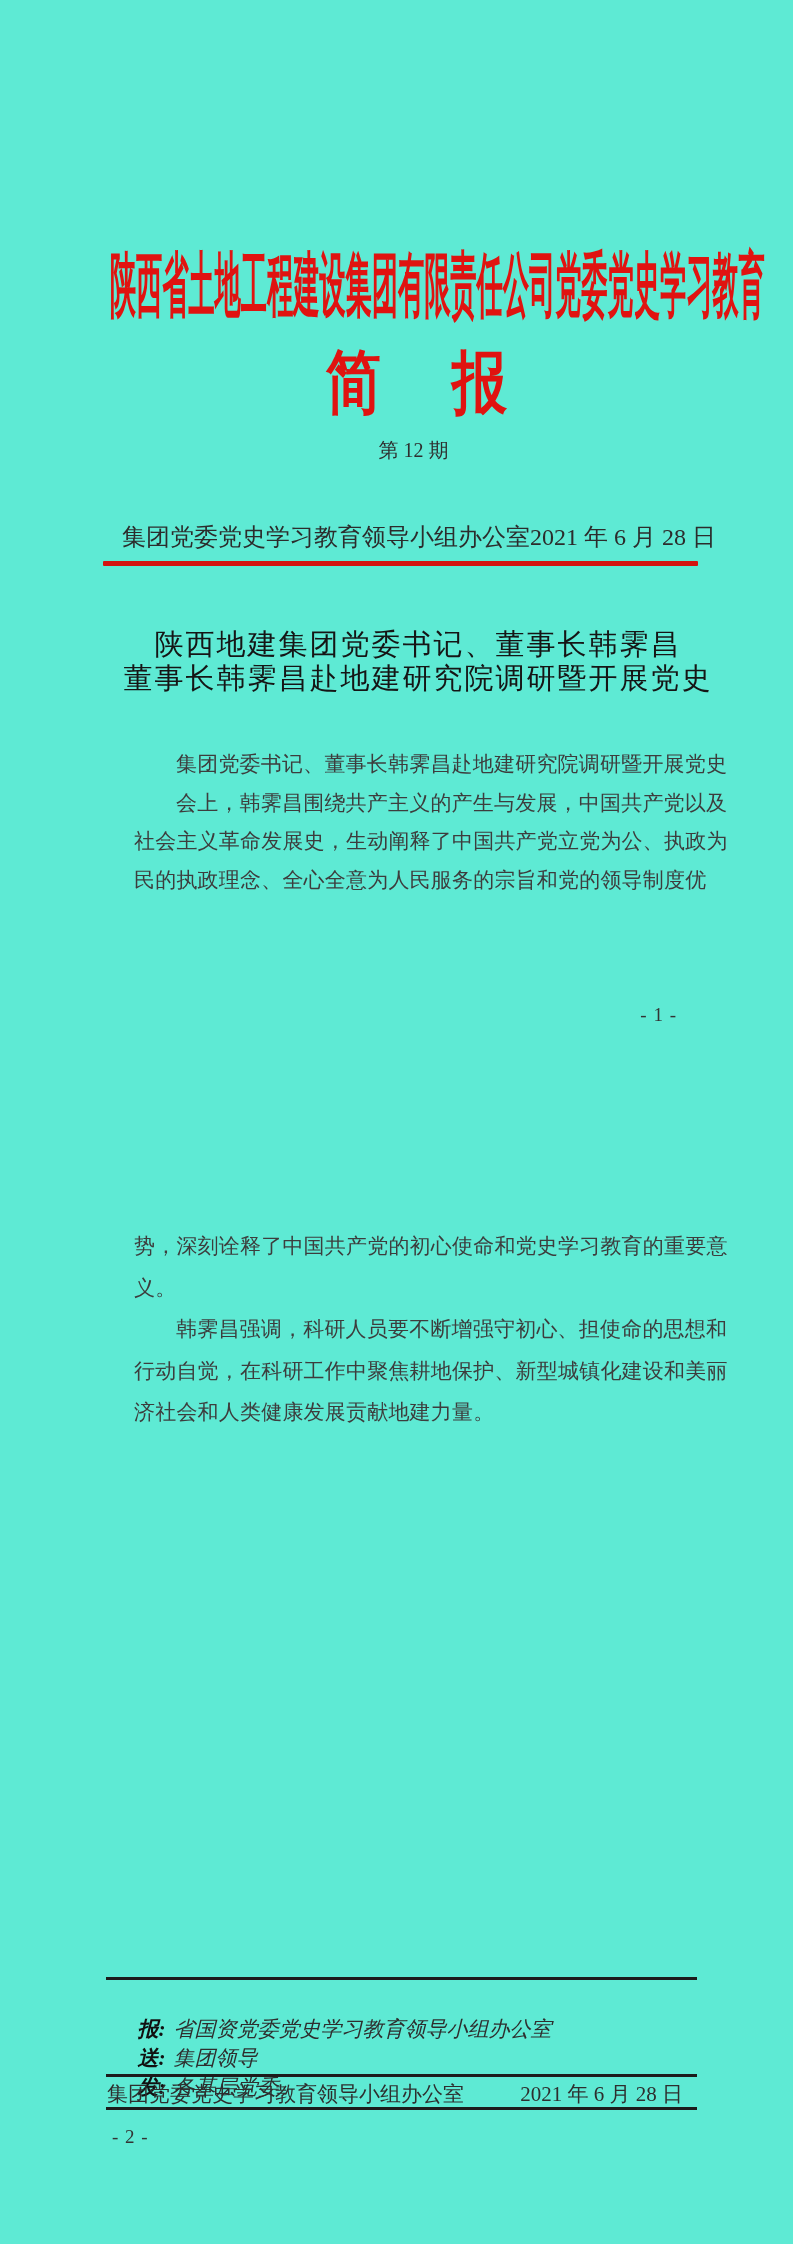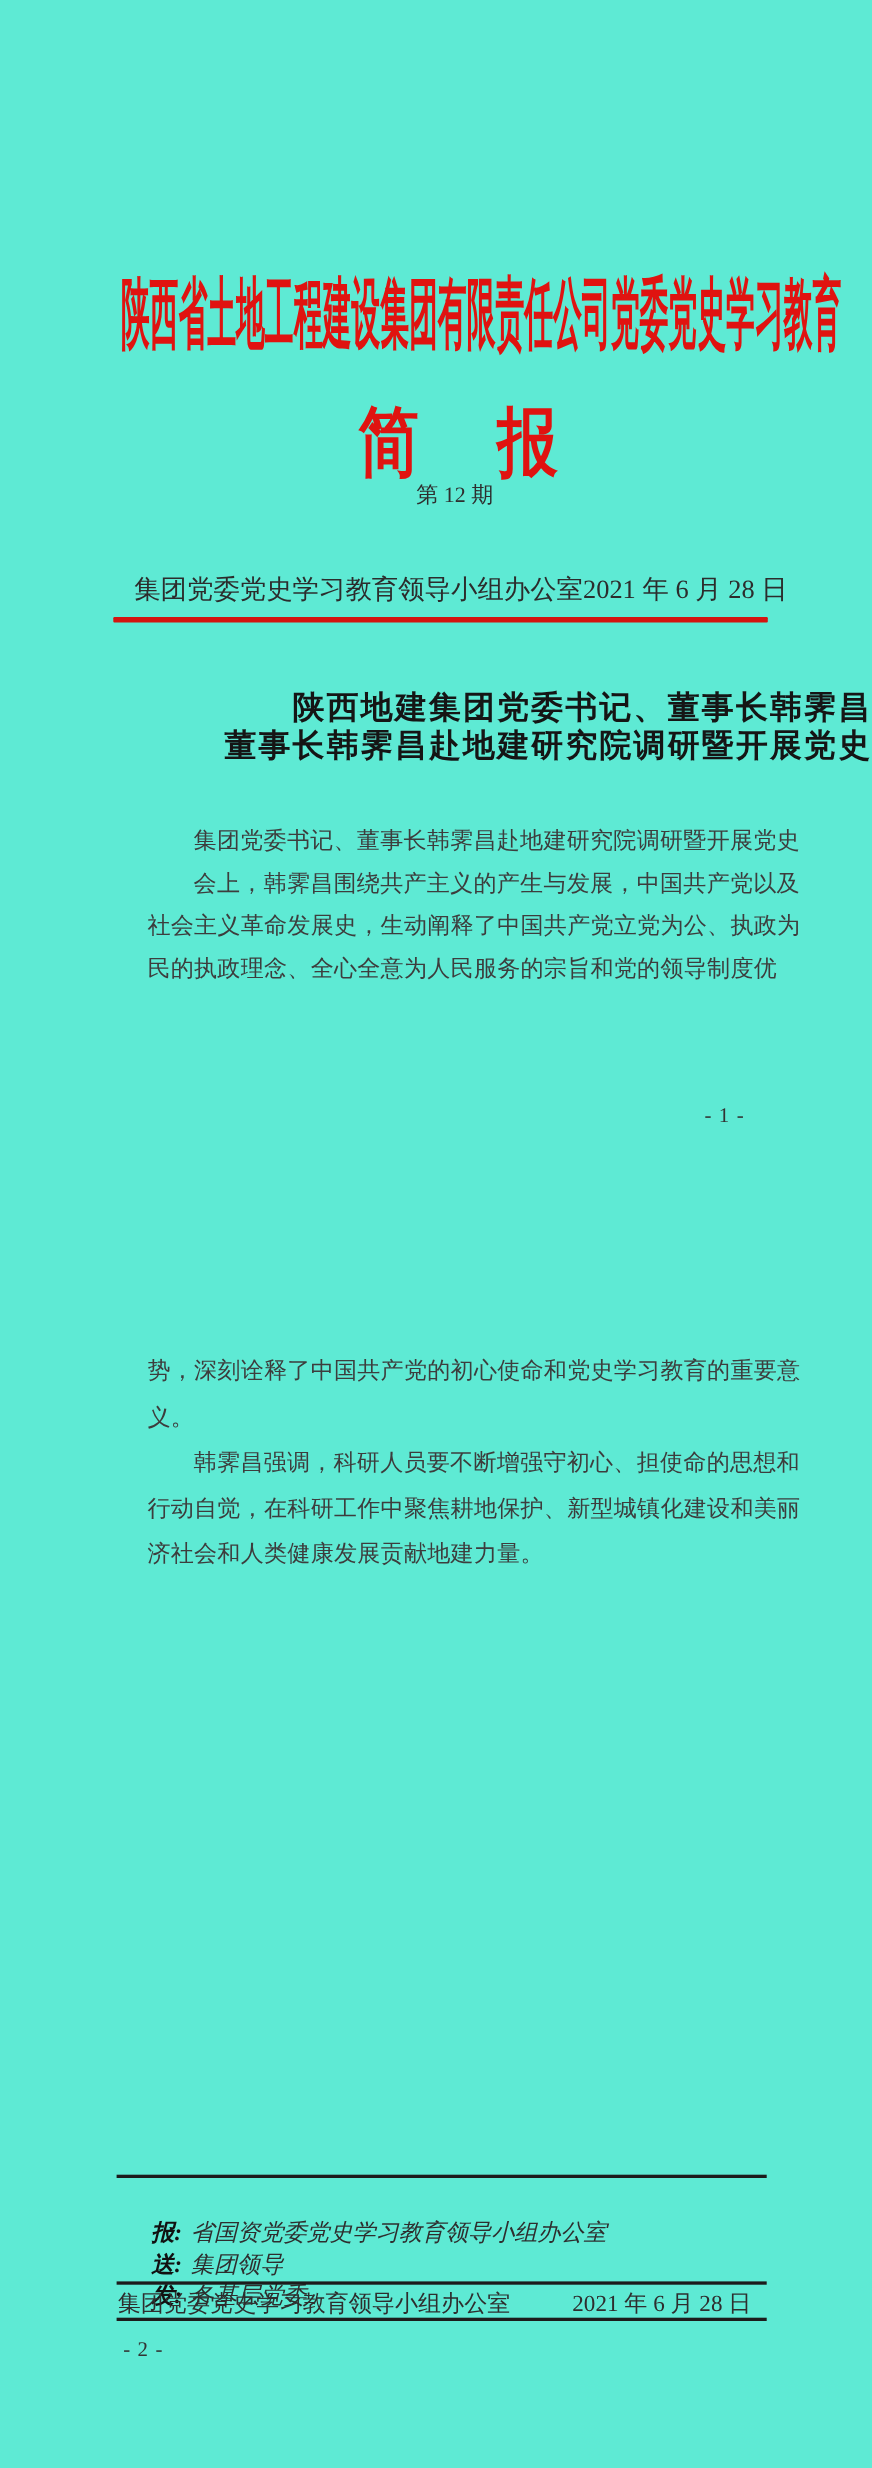--- a/index.html
+++ b/index.html
@@ -13,42 +13,42 @@
     color: #3d3d3d;
   }
   
   .masthead-org { position: absolute; top: 252px; left: 110px; width: 630px; height: 26px; text-align: center; }
   .masthead-org span {
     display: inline-block; white-space: nowrap;
     font-size: 26px; line-height: 26px; font-weight: bold;
     color: var(--red-text); letter-spacing: 0.2px;
     transform: scale(1, 2.7); transform-origin: 50% 0;
   }
-  .masthead-title { position: absolute; top: 368px; left: 326px; height: 55px; }
+  .masthead-title { position: absolute; top: 348px; left: 326px; height: 55px; }
   .masthead-title span {
     display: inline-block; white-space: pre;
     font-size: 55px; line-height: 55px; font-weight: bold;
     color: var(--red-text); letter-spacing: 8px;
     transform: scale(1, 1.25); transform-origin: 50% 0;
   }
   .issue-no {
     position: absolute; top: 438px; left: 34px; right: 0;
     text-align: center; font-size: 20px; line-height: 24px; color: #2e2e2e;
     white-space: pre;
   }
   .issuer-row {
     position: absolute; top: 523px; left: 122px; right: 102px;
     display: flex; justify-content: space-between; align-items: baseline;
     font-size: 24px; line-height: 29px; color: #2c2c2c; white-space: pre;
   }
   .red-rule { position: absolute; top: 561px; left: 103px; width: 595px; height: 5px; background: var(--red-rule); border-radius: 1px; }
   
   .article-title {
     position: absolute; top: 627px; left: 0; right: 0;
-    text-align: right; font-weight: bold; color: #151515;
+    text-align: center; font-weight: normal; color: #151515;
     font-size: 29px; line-height: 34px; letter-spacing: 2px; padding-left: 43px;
   }
   
   .body-block { position: absolute; left: 102px; width: 594px; margin-left: 32px; }
   .body-p1 { top: 745px; }
   .body-p2 { top: 1226px; }
   .body-line { white-space: pre; font-size: 21px; letter-spacing: 0.2px; color: #3d3d3d; }
   .body-p1 .body-line { height: 38.5px; line-height: 38.5px; }
   .body-p2 .body-line { height: 41.6px; line-height: 41.6px; }
   .body-line.indent { padding-left: 42px; }

